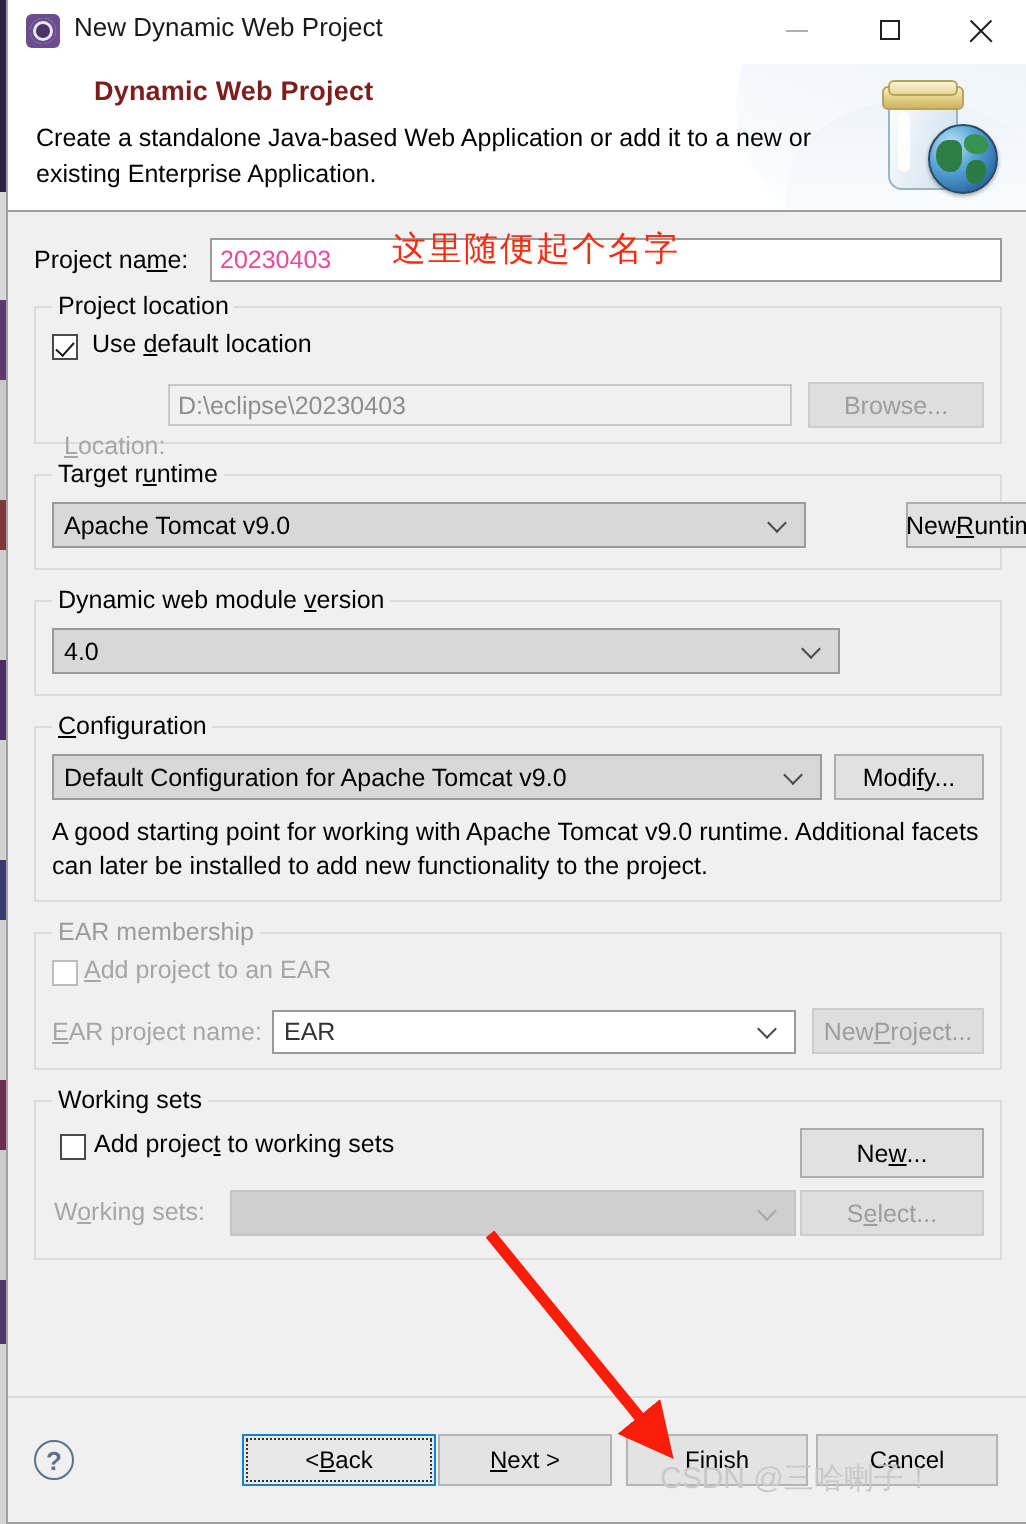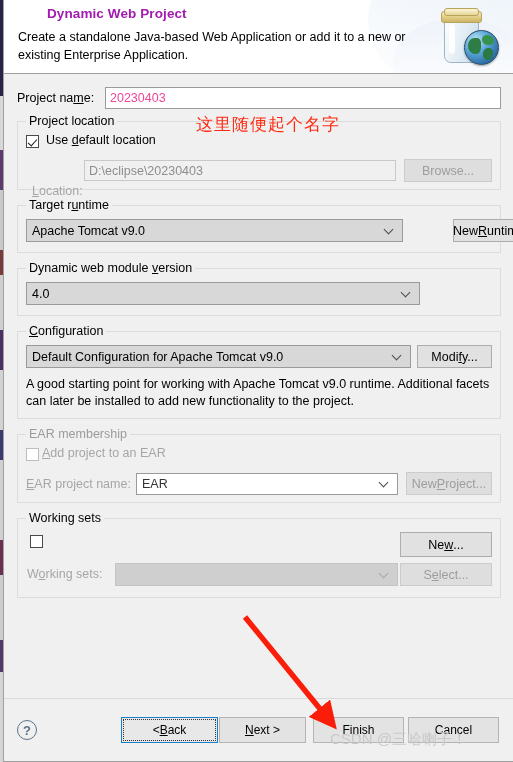--- a/index.html
+++ b/index.html
@@ -152,21 +152,21 @@
     right: -10px; top: 18px;
     width: 130px; height: 90px;
     border-radius: 50% 50% 0 0;
     background: linear-gradient(180deg, #eef3fa 0%, #ffffff 90%);
   }
   #banner-title {
     position: absolute;
     left: 11px; top: 6px;
     font-size: 13.5px;
     font-weight: bold;
-    color: #a21caf;
+    color: #7f1d1d;
     letter-spacing: 0.1px;
     padding-left: 32px;
   }
   #banner-desc {
     position: absolute;
     left: 14px; top: 28px;
     width: 430px;
     font-size: 12.5px;
     line-height: 18px;
     color: #000000;
@@ -472,20 +472,37 @@
 </style>
 </head>
 <body>
 
 <div id="desktop-backdrop">
   <div id="backdrop-stripe"></div>
 </div>
 
 <div id="dialog">
 
+  <div id="titlebar">
+    <div id="title-icon">
+      <div class="cog-outer"></div>
+      <div class="cog-inner"></div>
+    </div>
+    <div id="title-text">New Dynamic Web Project</div>
+
+    <div class="win-btn" id="btn-minimize">
+      <div class="min-glyph"></div>
+    </div>
+    <div class="win-btn" id="btn-maximize">
+      <div class="max-glyph"></div>
+    </div>
+    <div class="win-btn" id="btn-close">
+      <div class="close-glyph"></div>
+    </div>
+  </div>
 
   <div id="banner">
     <div id="banner-swoosh"></div>
     <div id="banner-swoosh2"></div>
     <div id="banner-title">Dynamic Web Project</div>
     <div id="banner-desc">Create a standalone Java-based Web Application or add it to a new or existing Enterprise Application.</div>
     <div id="banner-art">
       <div class="jar-body"></div>
       <div class="jar-shine"></div>
       <div class="jar-lid"></div>
@@ -558,20 +575,21 @@
         <span>EAR</span>
         <span class="arrow"></span>
       </div>
       <div class="btn disabled" style="left:388px; top:37px; width:86px; height:23px;">New <span class="u">P</span>roject...</div>
     </div>
 
     <div class="group" style="left:13px; top:444px; width:484px; height:80px;">
       <span class="legend">Working sets</span>
 
       <div class="cb" style="left:12px; top:16px;"></div>
+      <span class="cb-label" style="left:29px; top:14px;">Add projec<span class="u">t</span> to working sets</span>
       <div class="btn" style="left:382px; top:13px; width:92px; height:25px;">Ne<span class="u">w</span>...</div>
 
       <span class="cb-label dim" style="left:9px; top:48px;">W<span class="u">o</span>rking sets:</span>
       <div class="combo disabled" style="left:97px; top:44px; width:283px; height:23px;">
         <span></span>
         <span class="arrow"></span>
       </div>
       <div class="btn disabled" style="left:382px; top:44px; width:92px; height:23px;">S<span class="u">e</span>lect...</div>
     </div>
 

